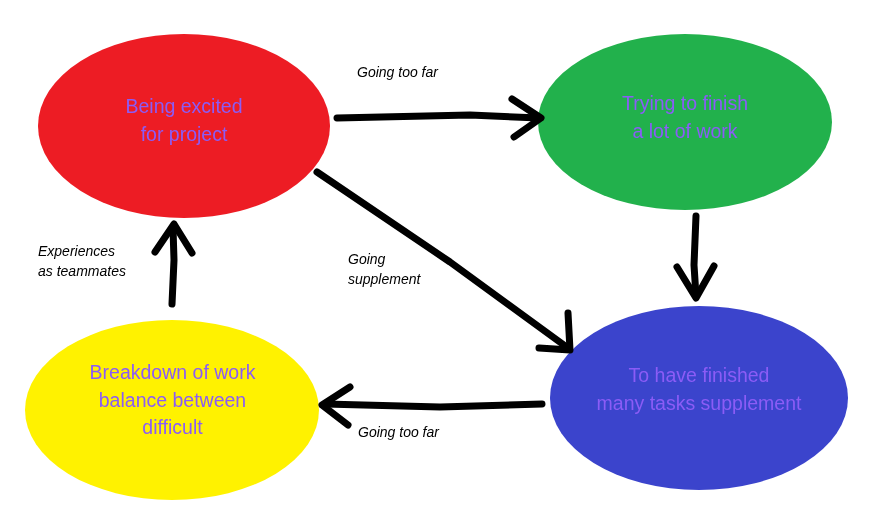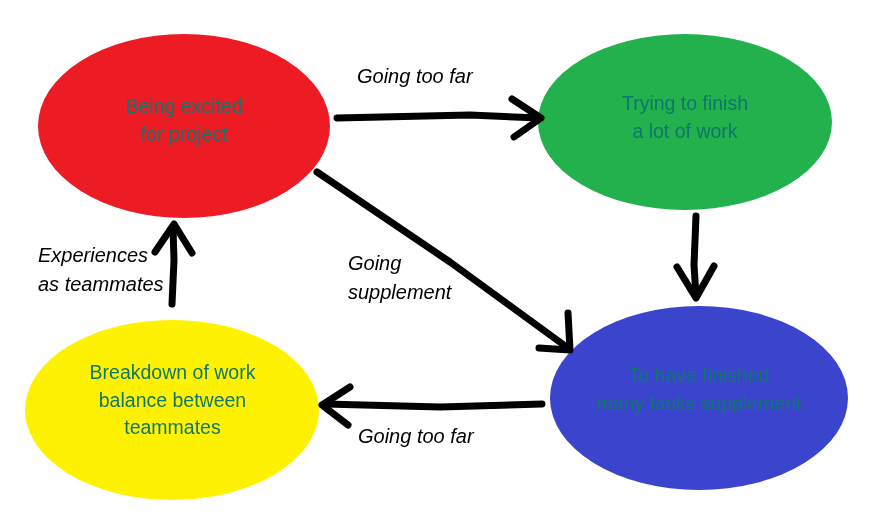--- a/index.html
+++ b/index.html
@@ -19,33 +19,33 @@
   #diagram-svg {
     position: absolute;
     top: 0;
     left: 0;
     width: 870px;
     height: 525px;
   }
   .node-label {
     position: absolute;
     text-align: center;
-    color: #0f766e;
+    color: #8b5cf6;
     font-family: "Liberation Sans", sans-serif;
     font-size: 19.5px;
     line-height: 1.42;
     white-space: pre-line;
     pointer-events: none;
   }
   .edge-label {
     position: absolute;
     color: #000000;
     font-family: "Liberation Sans", sans-serif;
     font-style: italic;
-    font-size: 20px;
+    font-size: 14px;
     line-height: 1.45;
     white-space: pre-line;
   }
   
   #label-red      { left: 38px;  top: 93px;  width: 292px; }
   #label-green    { left: 538px; top: 90px;  width: 294px; }
   #label-blue     { left: 550px; top: 362px; width: 298px; }
   #label-yellow   { left: 25px;  top: 359px; width: 295px; }
   
   #label-going-too-far-top    { left: 357px; top: 62px;  }
@@ -99,21 +99,21 @@
 for project</div>
 
   <div class="node-label" id="label-green">Trying to finish
 a lot of work</div>
 
   <div class="node-label" id="label-blue">To have finished
 many tasks supplement</div>
 
   <div class="node-label" id="label-yellow">Breakdown of work
 balance between
-teammates</div>
+difficult</div>
 
   <div class="edge-label" id="label-going-too-far-top">Going too far</div>
 
 
   <div class="edge-label" id="label-going-too-far-bottom">Going too far</div>
 
   <div class="edge-label" id="label-experiences">Experiences
 as teammates</div>
 
   <div class="edge-label" id="label-good-supplement">Going

